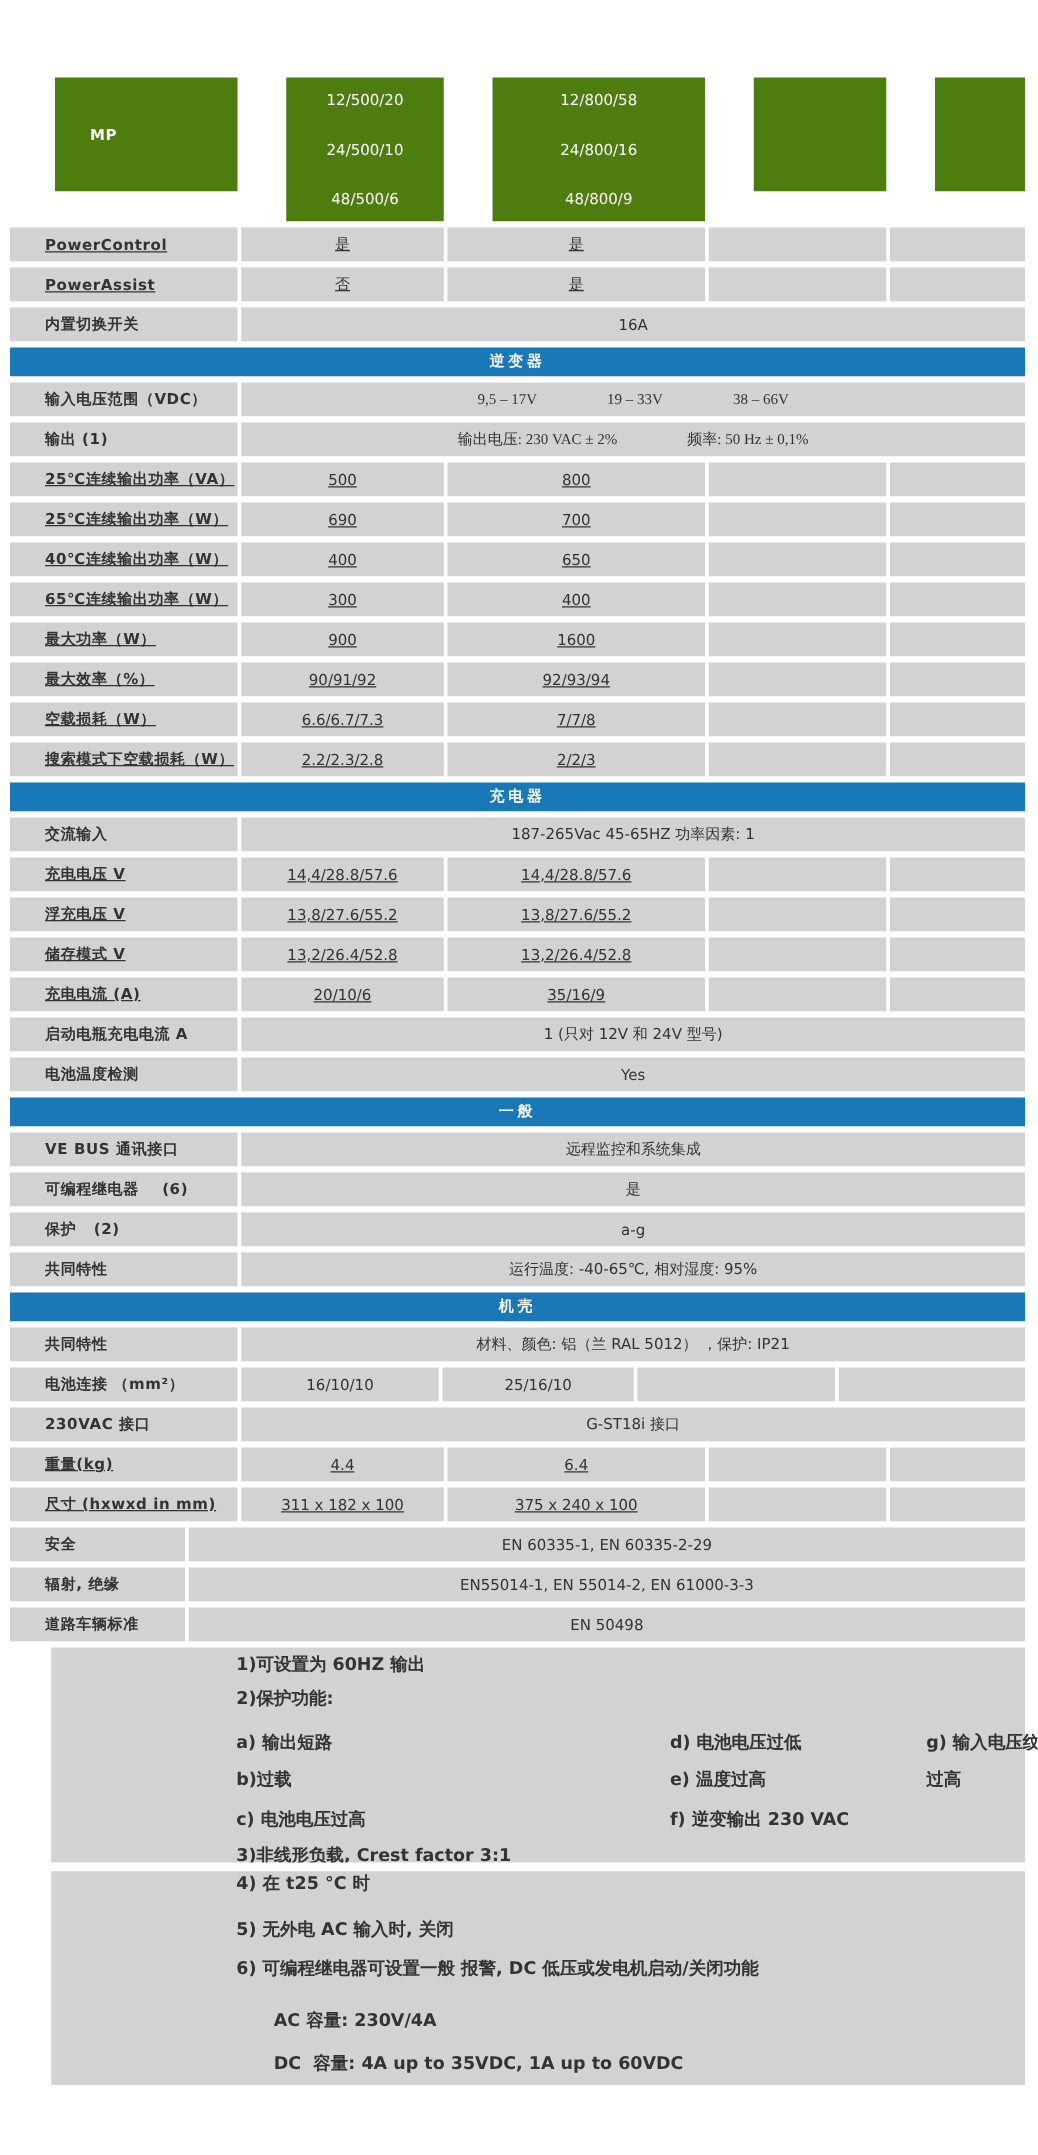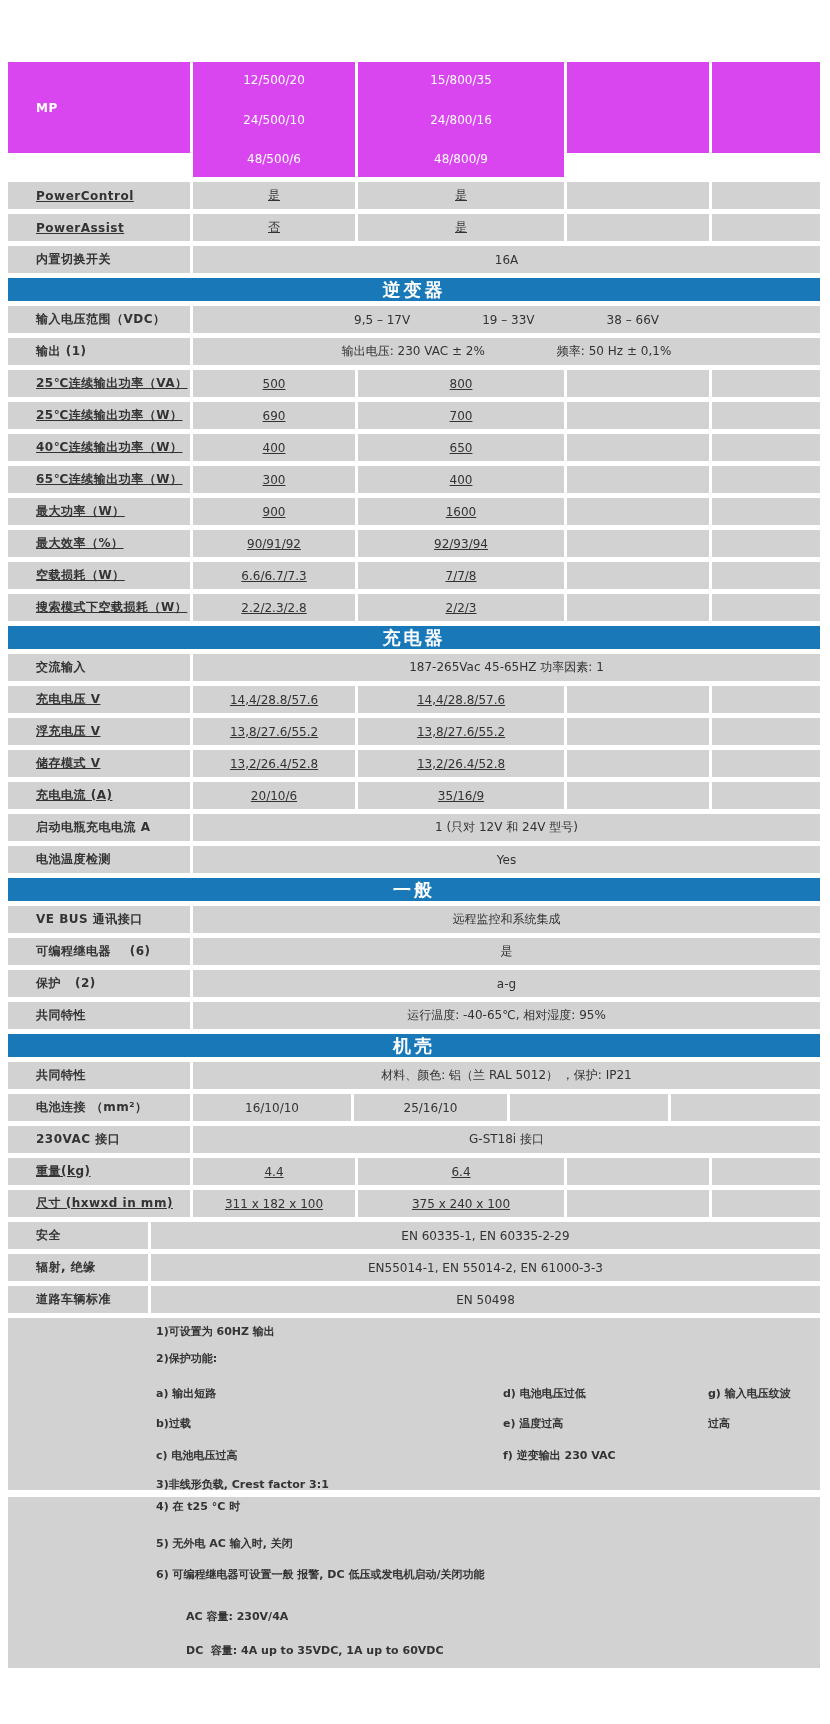--- a/index.html
+++ b/index.html
@@ -22,55 +22,55 @@
 
   .cell {
     background:#d2d2d2; height:27px;
     display:flex; align-items:center; justify-content:center;
     font-size:12px; white-space:pre;
   }
   .label-cell {
     justify-content:flex-start; padding-left:28px;
     font-weight:700; letter-spacing:0.5px;text-align:center;
   }
-  .header-row .cell { background:#d946ef; color:#ffffff; height:91px; }
+  .header-row .cell { background:#4d7c0f; color:#ffffff; height:91px;margin-left:36px; }
   .model-col {
     flex-direction:column; justify-content:space-between;
     padding-top:12px; padding-bottom:12px; height:67px;
   }
   .model-line { line-height:12px; }
 
   .section-bar {
     background:#1878b8; color:#ffffff; height:23px; margin-bottom:5px;
     display:flex; align-items:center; justify-content:center;
-    font-size:18px; font-weight:700; letter-spacing:3px;
-  }
-
-  .val-flex { display:flex; gap:72px; justify-content:center; }
+    font-size:12px; font-weight:700; letter-spacing:3px;
+  }
+
+  .val-flex { display:flex; gap:56px; justify-content:center;font-family:Liberation Serif, serif; }
 
   .footnotes {
     position:relative; background:#d2d2d2; height:350px;
-    font-size:11px; font-weight:700;
+    font-size:14px; font-weight:700;margin-left:33px;
   }
   .fn-line { position:absolute; left:0; width:100%; height:16px; }
   .fn-item { position:absolute; white-space:pre; line-height:14px; }
 
   .white-band {
     position:absolute; left:0; top:1490px; width:830px; height:7px;
     background:#ffffff; z-index:5;
   }
 </style>
 </head>
 <body>
 
 <div class="table-wrap">
     <div class="header-row">
       <div class="cell label-cell">MP</div>
       <div class="cell model-col"><div class="model-line">12/500/20</div><div class="model-line">24/500/10</div><div class="model-line">48/500/6</div></div>
-      <div class="cell model-col"><div class="model-line">15/800/35</div><div class="model-line">24/800/16</div><div class="model-line">48/800/9</div></div>
+      <div class="cell model-col"><div class="model-line">12/800/58</div><div class="model-line">24/800/16</div><div class="model-line">48/800/9</div></div>
       <div class="cell"></div>
       <div class="cell"></div>
     </div>
     <div class="grid">
       <div class="cell label-cell">PowerControl</div>
       <div class="cell">是</div>
       <div class="cell">是</div>
       <div class="cell"></div>
       <div class="cell"></div>
     </div>

